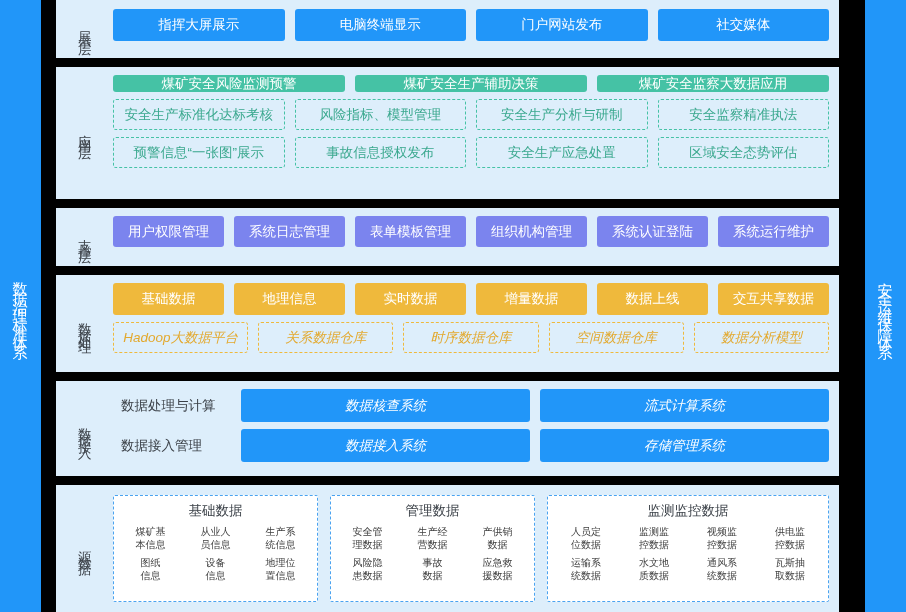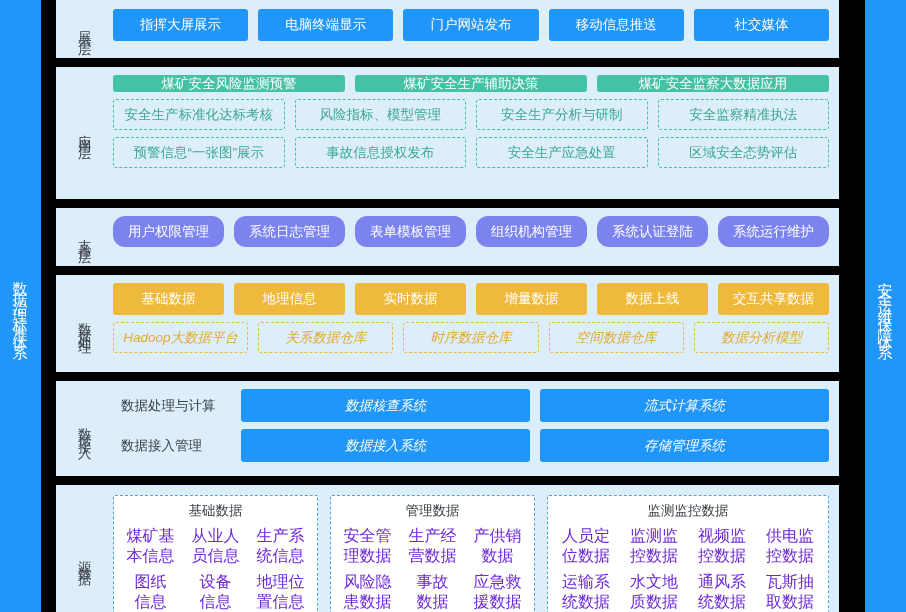--- a/index.html
+++ b/index.html
@@ -89,21 +89,21 @@
     align-items: center;
     justify-content: center;
     text-align: center;
     font-size: 13.5px;
     border-radius: 3px;
     padding: 2px 4px;
     line-height: 1.15;
   }
   .solid-blue   { background: #2196F9; color: #fff; height: 32px; }
   .solid-green  { background: #45C2A5; color: #fff; height: 17px; }
-  .solid-purple { background: #7B84EE; color: #fff; height: 31px; border-radius: 12px; }
+  .solid-purple { background: #7B84EE; color: #fff; height: 31px; }
   .solid-orange { background: #EFB93C; color: #fff; height: 32px; }
   .dash-green  { border: 1.5px dashed #45C2A5; color: #3aa88e; background: transparent; height: 31px; }
   .dash-orange { border: 1.5px dashed #EFB93C; color: #e3a92e; background: transparent; height: 31px; font-style: italic; }
 
   
   .layer-display .layer-body { padding-top: 9px; padding-bottom: 9px; }
 
   
   .access-row { display: flex; align-items: center; gap: 10px; }
   .access-label {
@@ -146,22 +146,22 @@
     font-size: 13.5px;
     color: #3b4148;
     text-align: center;
     margin-bottom: 1px;
   }
   .src-items { display: flex; width: 100%; }
   .src-item {
     flex: 1 1 0;
     min-width: 0;
     text-align: center;
-    font-size: 16px;
-    color: #6d28d9;
+    font-size: 10px;
+    color: #404040;
     line-height: 1.25;
     padding: 1px 1px;
     font-family: Liberation Serif, serif;
   }
   .src-item span { display: block; }
 </style>
 </head>
 <body>
 
 <div id="root">
@@ -175,21 +175,20 @@
 
     <div class="layer layer-display" style="flex:0 0 58px;">
       <div class="layer-label">
         <div class="vtext">展示层</div>
       </div>
       <div class="layer-body">
         <div class="row">
           <div class="cell solid-blue">指挥大屏展示</div>
           <div class="cell solid-blue">电脑终端显示</div>
           <div class="cell solid-blue">门户网站发布</div>
-          <div class="cell solid-blue">移动信息推送</div>
           <div class="cell solid-blue">社交媒体</div>
         </div>
       </div>
     </div>
 
     <div class="layer layer-application" style="flex:0 0 132px;">
       <div class="layer-label">
         <div class="vtext">应用层</div>
       </div>
       <div class="layer-body">

